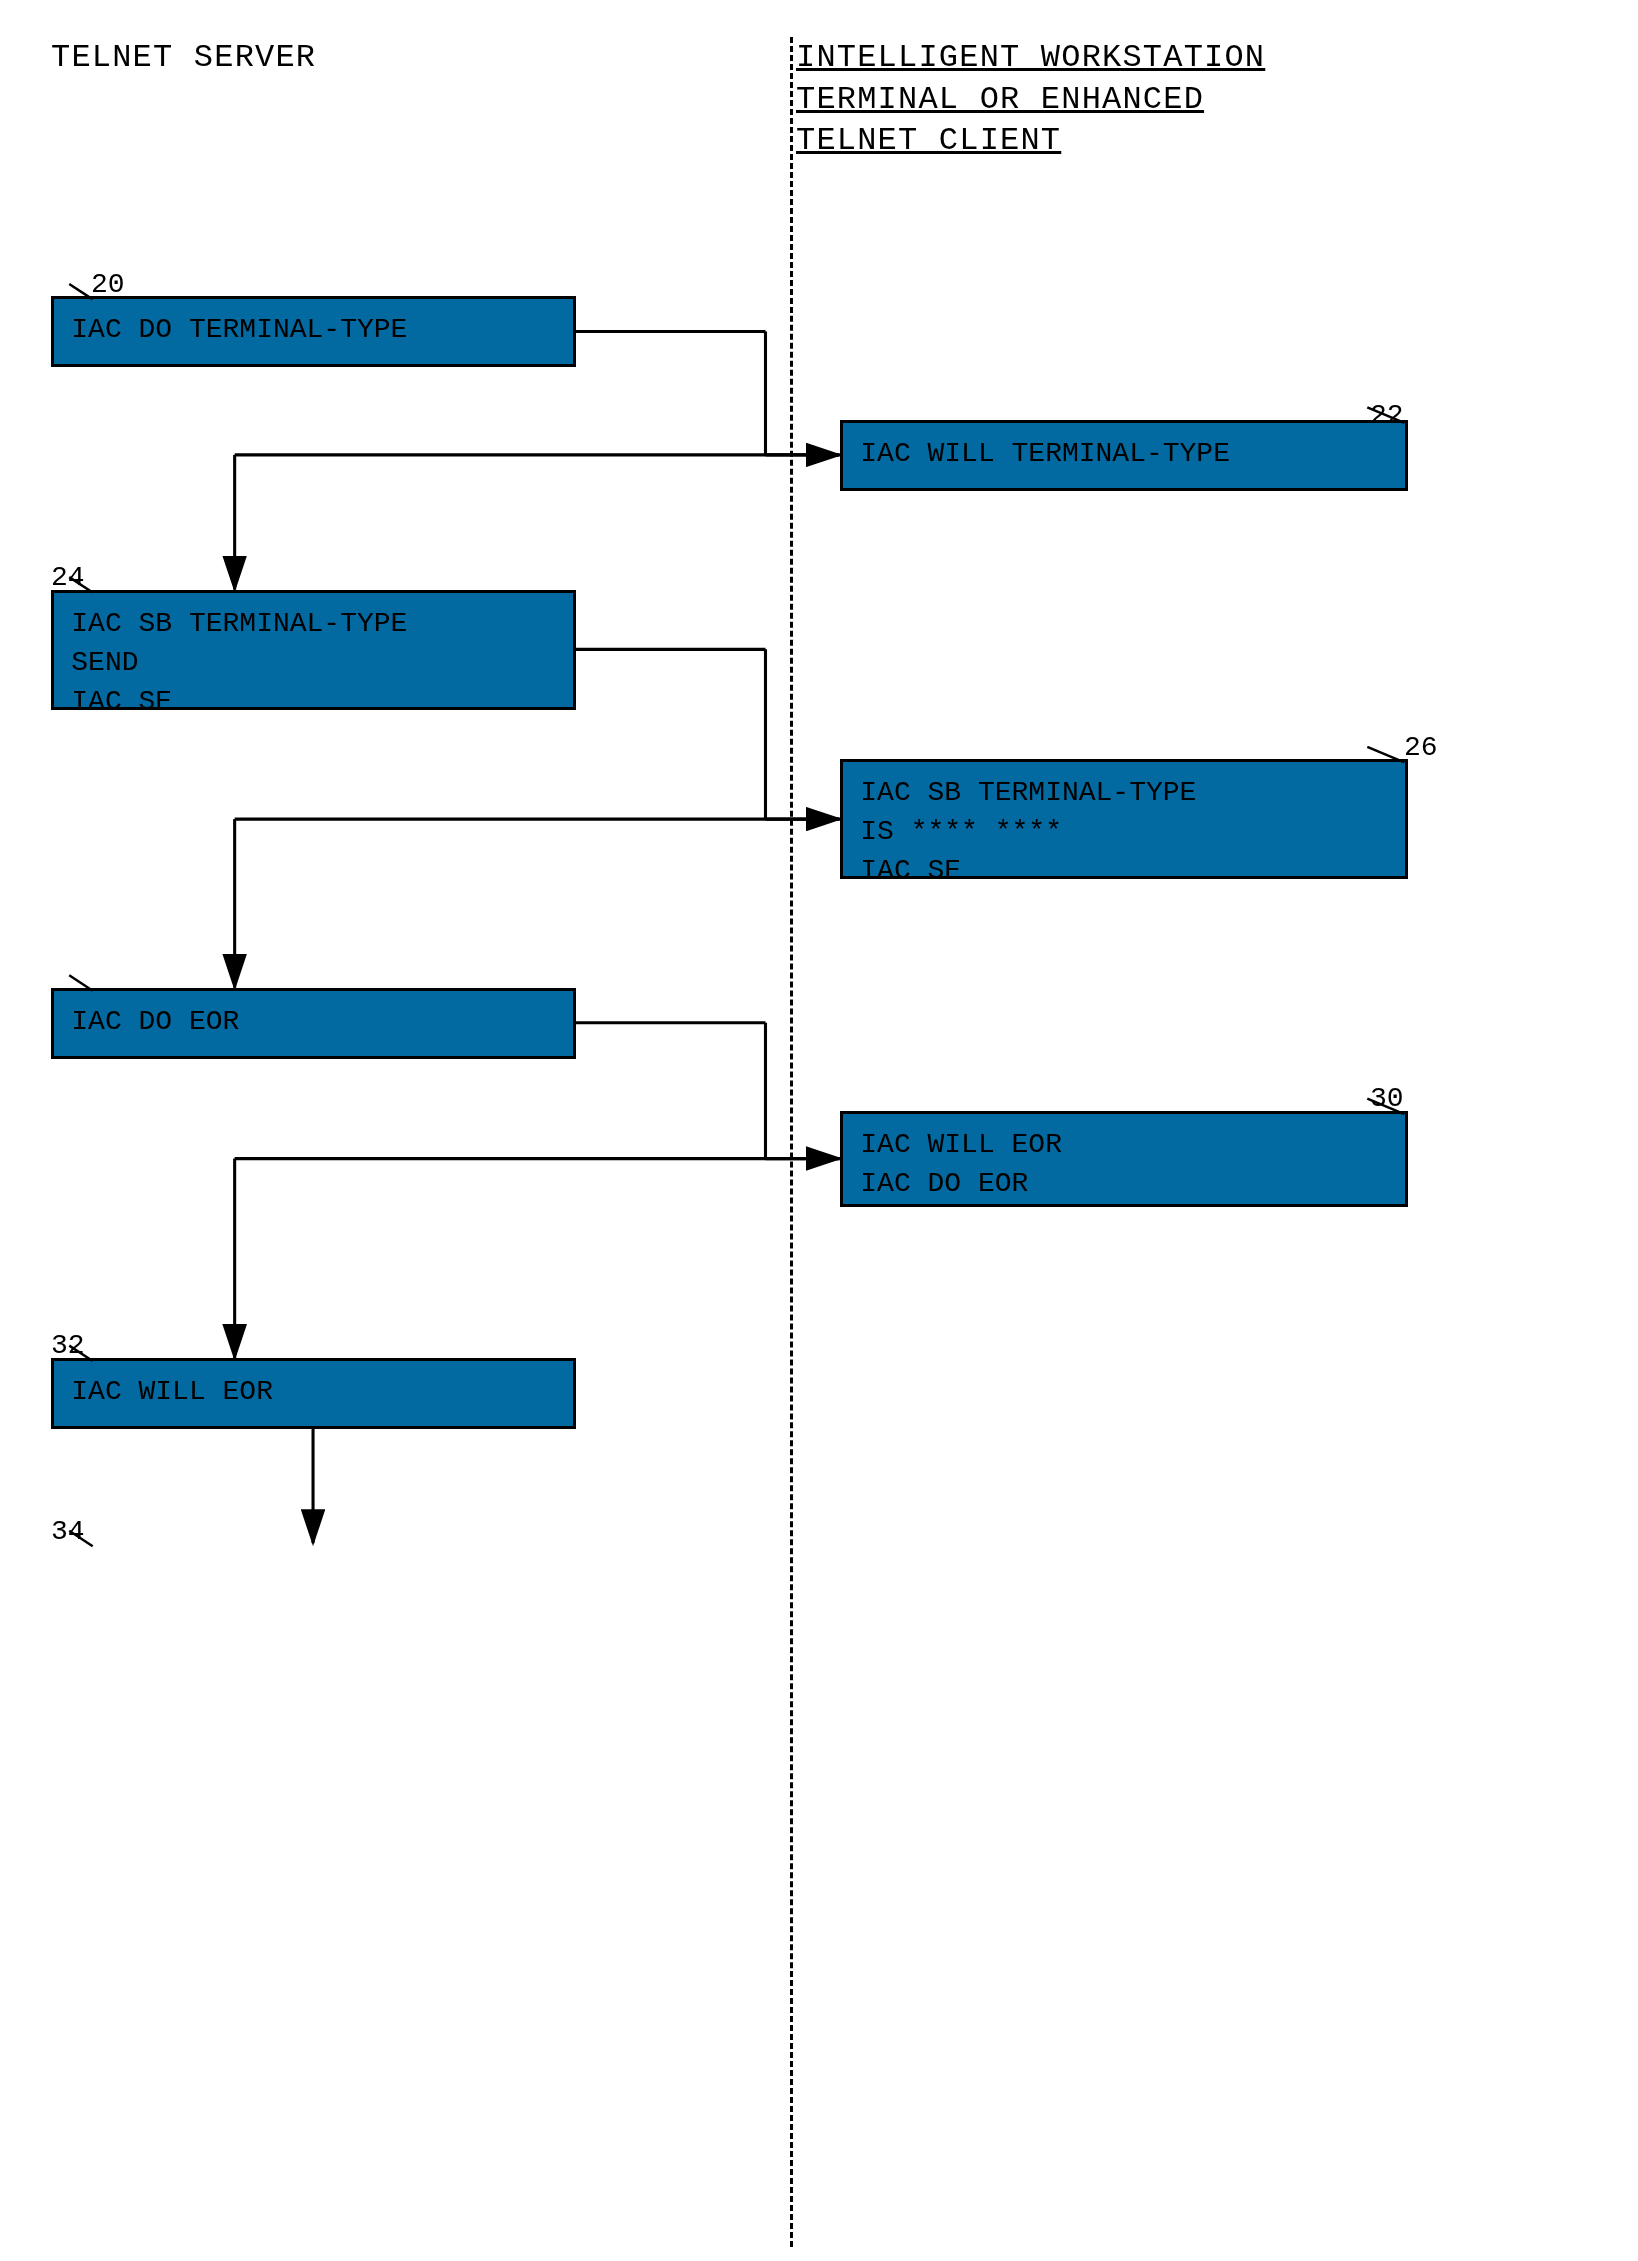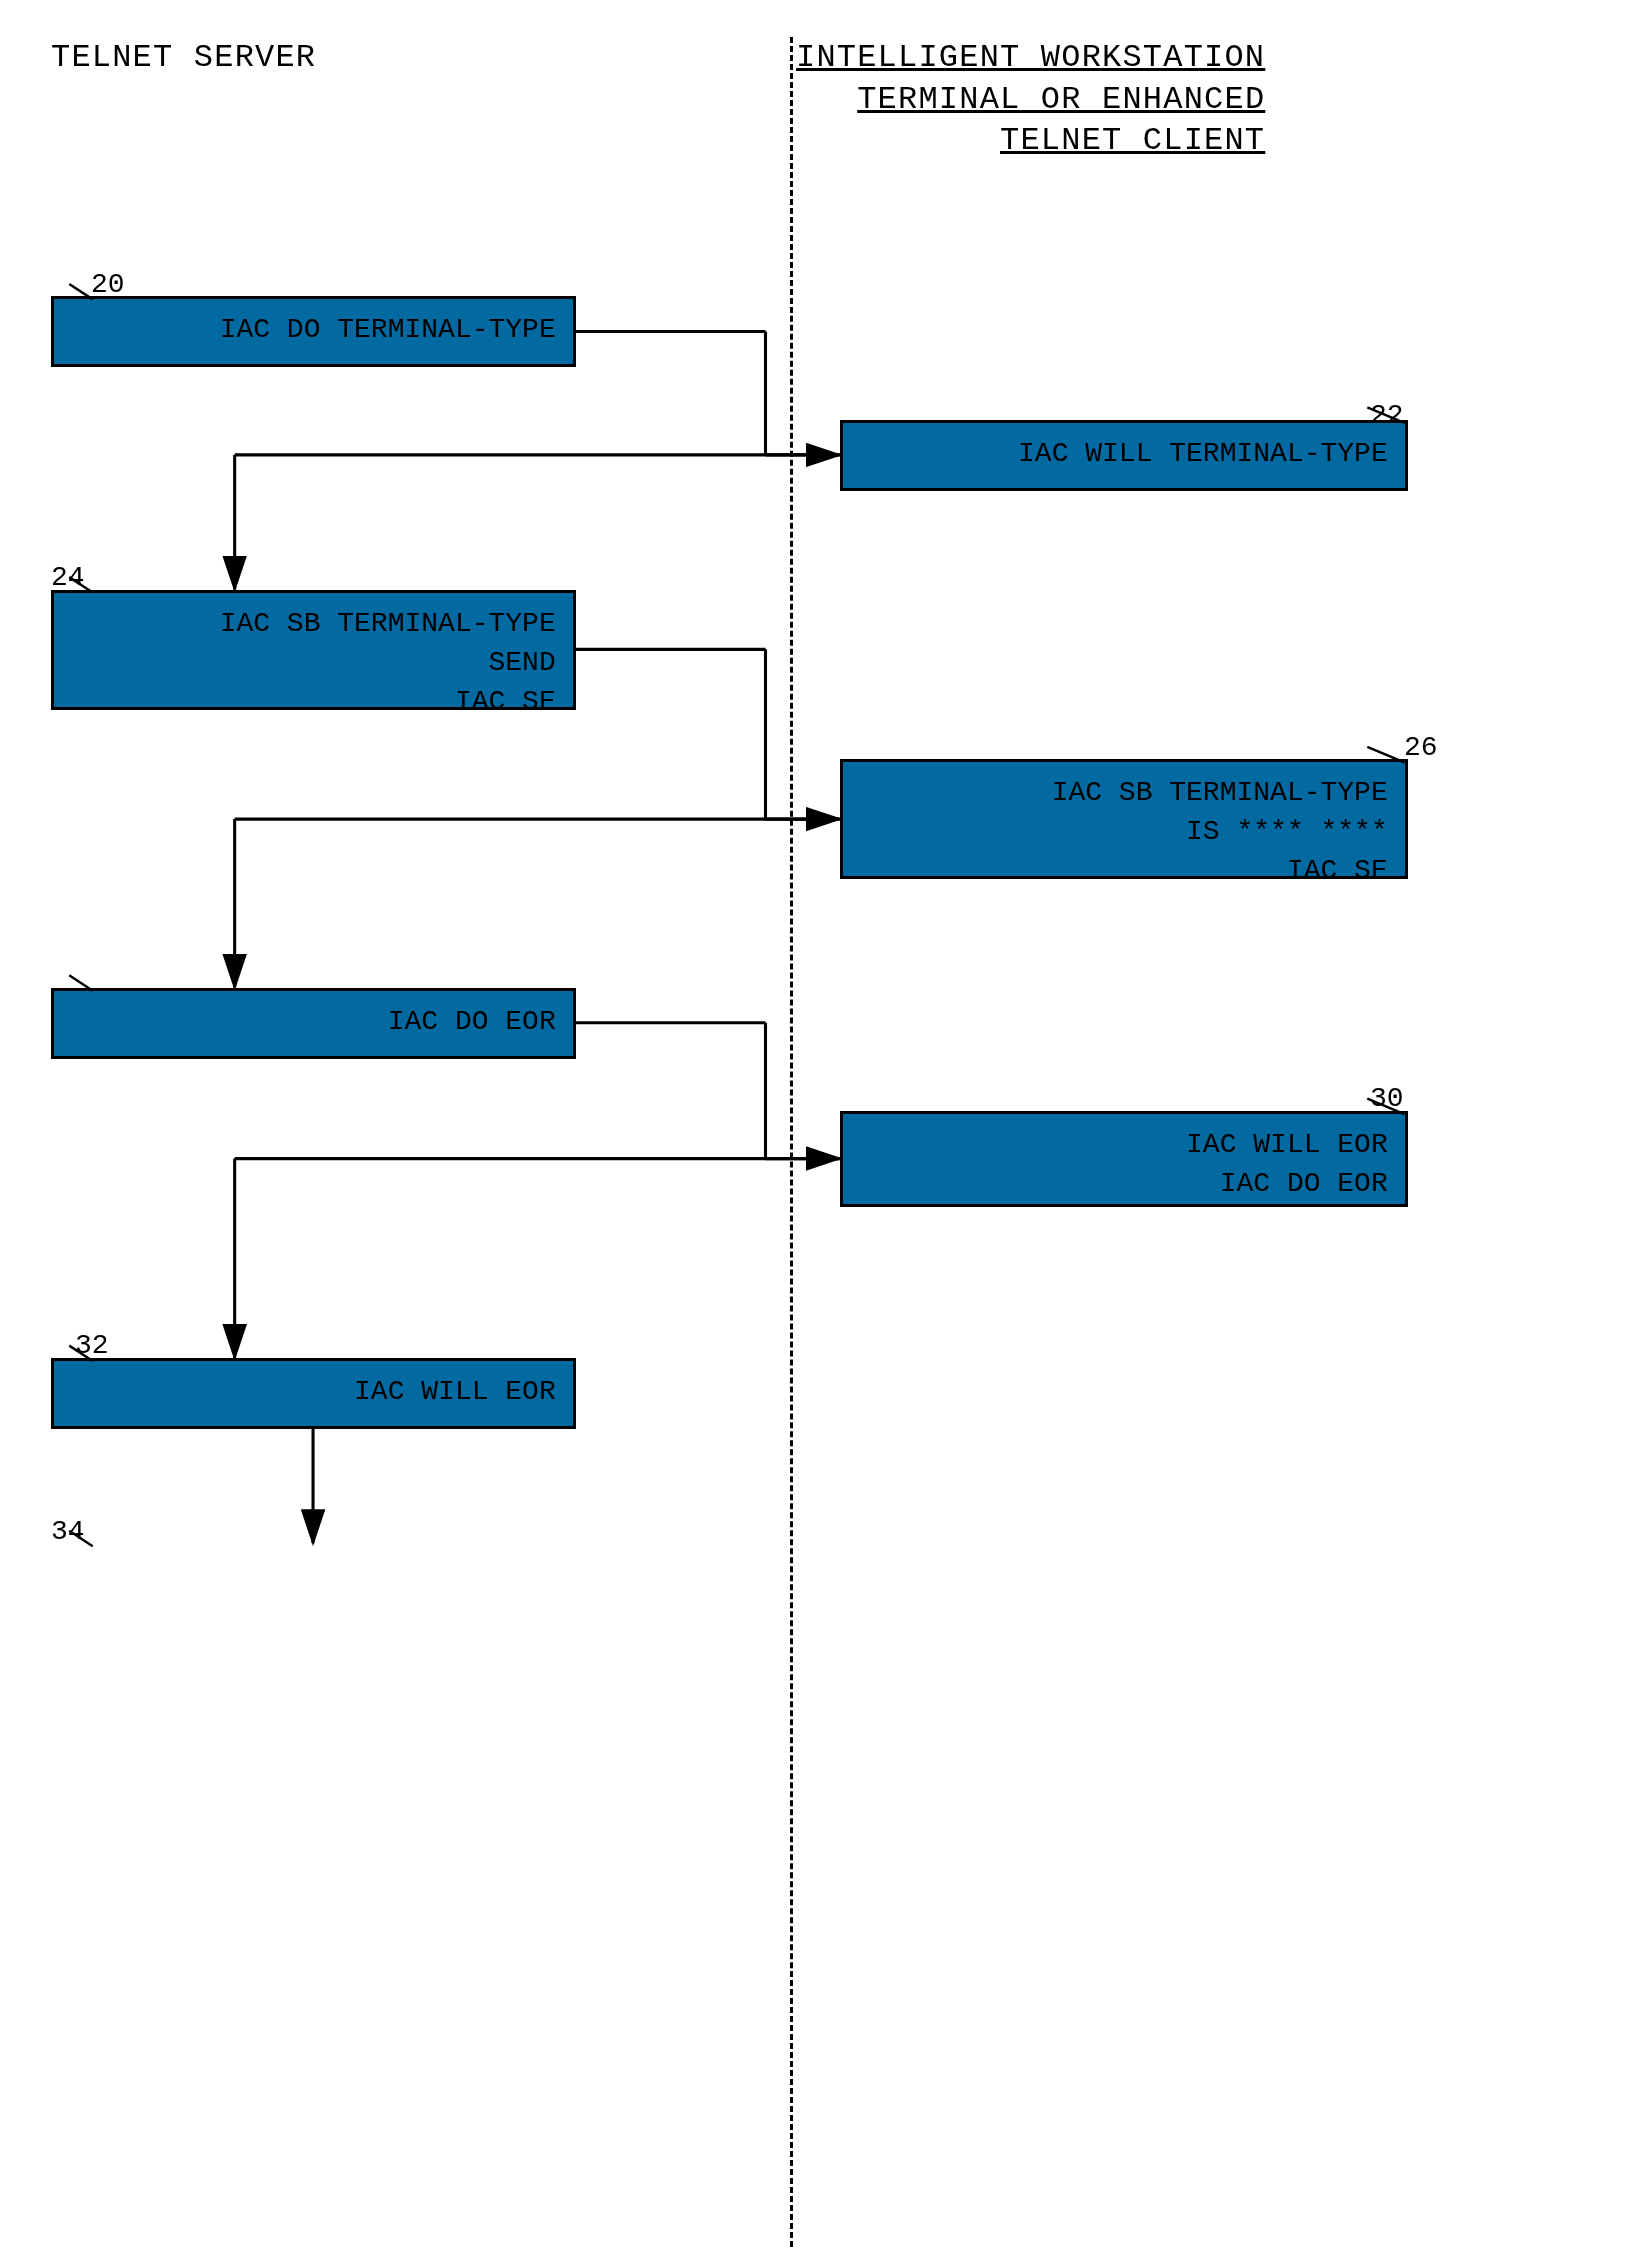--- a/index.html
+++ b/index.html
@@ -10,21 +10,20 @@
       height: 2261px;
       position: relative;
       overflow: hidden;
     }
 
     .diagram-container {
       position: absolute;
       top: 0; left: 0;
       width: 1639px;
       height: 2180px;
-      text-align: right;
     }
 
     
     .col-header {
       position: absolute;
       font-size: 32px;
       font-weight: normal;
       font-family: 'Courier New', Courier, monospace;
       letter-spacing: 1.2px;
       line-height: 1.3;
@@ -89,21 +88,21 @@
 
   <div class="ref-num" style="left:1370px; top:732px;margin-left:34px;">26</div>
   <div class="flow-box" style="left:840px; top:759px; width:568px; height:120px;">IAC SB TERMINAL-TYPE<br>IS **** ****<br>IAC SE</div>
 
   <div class="ref-num" style="left:51px; top:1012px;font-family:Liberation Serif, serif;">28</div>
   <div class="flow-box" style="left:51px; top:988px; width:525px; height:71px;">IAC DO EOR</div>
 
   <div class="ref-num" style="left:1370px; top:1083px;">30</div>
   <div class="flow-box" style="left:840px; top:1111px; width:568px; height:96px;">IAC WILL EOR<br>IAC DO EOR</div>
 
-  <div class="ref-num" style="left:51px; top:1330px;margin-left:24px;">32</div>
+  <div class="ref-num" style="left:51px; top:1330px;">32</div>
   <div class="flow-box" style="left:51px; top:1358px; width:525px; height:71px;">IAC WILL EOR</div>
 
   <div class="ref-num" style="left:51px; top:1516px;">34</div>
 
   <svg class="arrows-svg" viewBox="0 0 2655 3663" width="1639" height="2261">
     <defs>
       <marker id="arrowhead" markerWidth="10" markerHeight="7" refX="10" refY="3.5" orient="auto">
         <polygon points="0 0, 10 7, 0 7, 0 0" fill="#000"></polygon>
       </marker>
       <marker id="arrowhead2" markerWidth="10" markerHeight="7" refX="0" refY="3.5" orient="auto-start-reverse">

